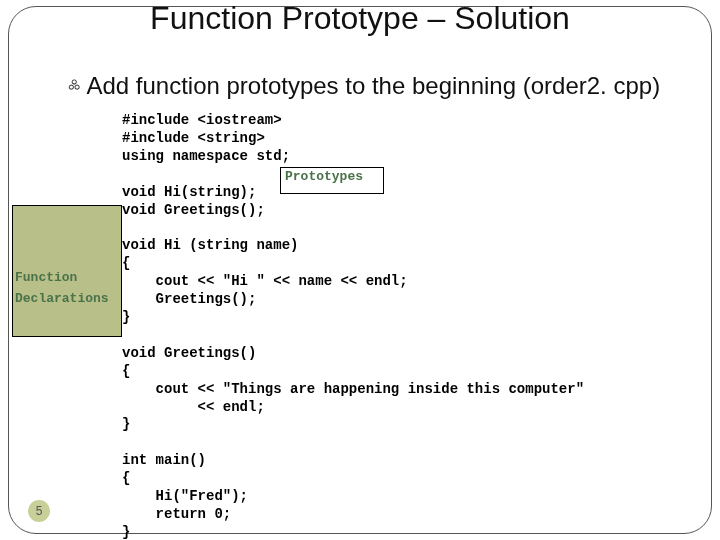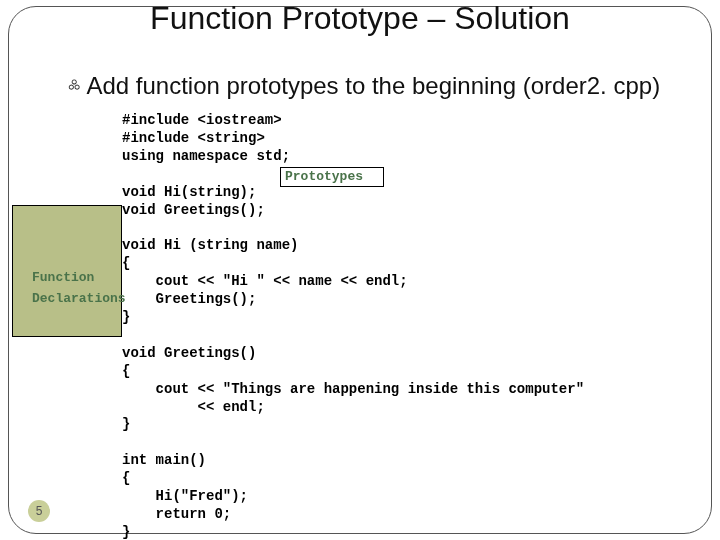--- a/index.html
+++ b/index.html
@@ -57,21 +57,21 @@
     font-weight: bold;
     line-height: 1.28;
     color: #000;
     white-space: pre;
   }
   .proto-box {
     position: absolute;
     top: 167px;
     left: 280px;
     width: 104px;
-    height: 20px;
+    height: 27px;
     border: 1px solid #000;
     background: rgba(255,255,255,0);
     font-family: "Courier New", Courier, monospace;
     font-size: 13px;
     font-weight: bold;
     color: #4a734a;
     padding-left: 4px;
     line-height: 18px;
   }
   .func-decl-box {
@@ -86,21 +86,21 @@
   .func-decl-label {
     position: absolute;
     top: 268px;
     left: 12px;
     width: 120px;
     font-family: "Courier New", Courier, monospace;
     font-size: 13px;
     font-weight: bold;
     color: #4a734a;
     line-height: 1.6;
-    padding-left: 20px;
+    padding-left: 3px;
   }
   .slide-num {
     position: absolute;
     left: 28px;
     bottom: 18px;
     width: 22px;
     height: 22px;
     border-radius: 50%;
     background: #c9cf99;
     color: #555;

